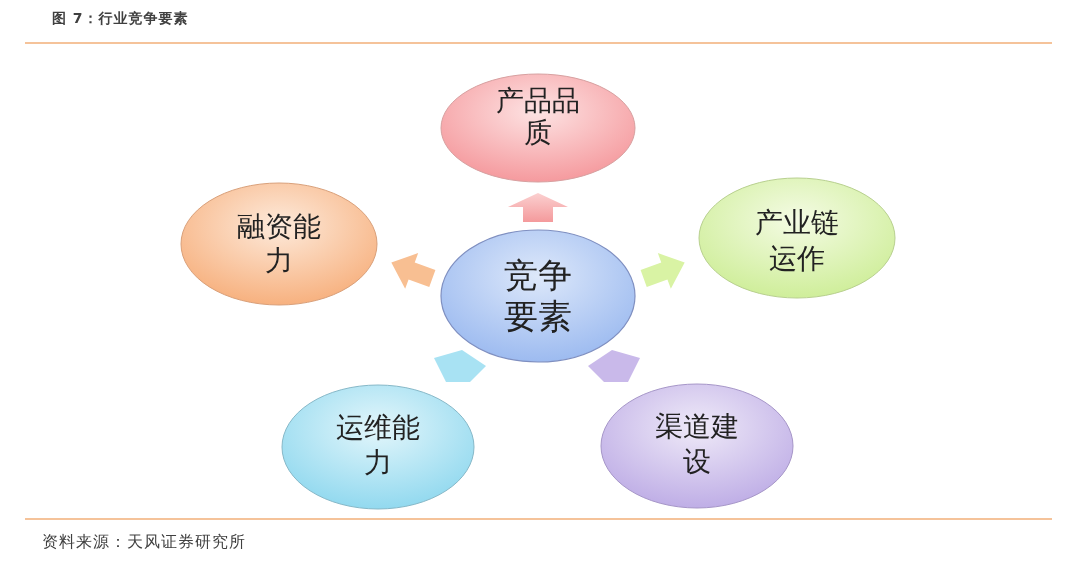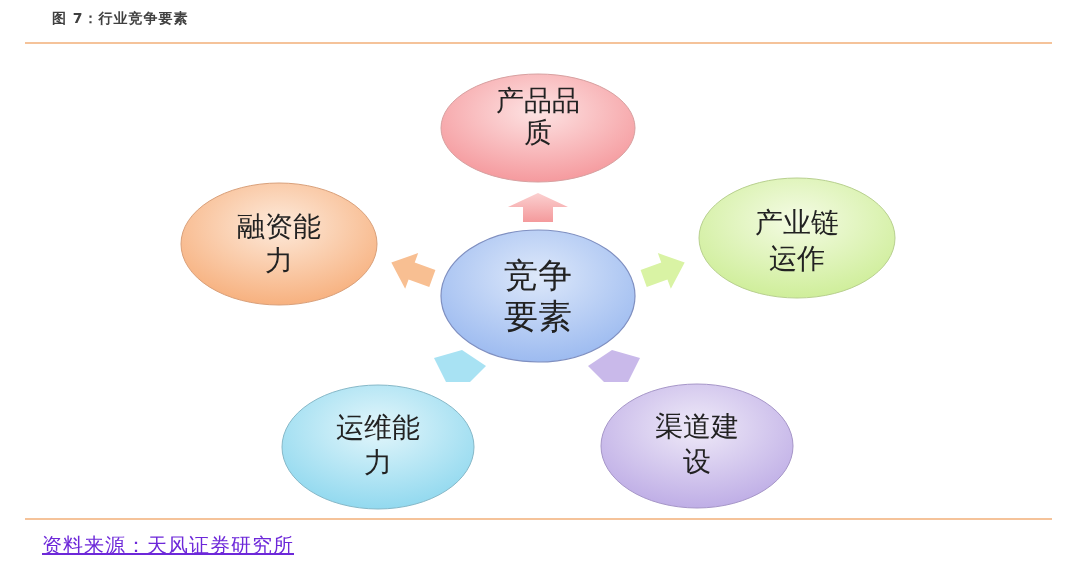--- a/index.html
+++ b/index.html
@@ -1,19 +1,19 @@
 <!DOCTYPE html>
 <html><head>
 <meta charset="utf-8">
 <style>
   html, body { margin:0; padding:0; background:#ffffff; }
   body { width:1080px; height:565px; position:relative; overflow:hidden; font-family:"DejaVu Sans", sans-serif; }
   .title { position:absolute; left:42px; top:10px; font-size:14px; font-weight:bold; color:#404040; letter-spacing:1px;margin-left:10px; }
   .rule { position:absolute; left:25px; width:1027px; height:2px; background:#f5c39a; }
-  .source { position:absolute; left:42px; top:532px; font-size:20px; color:#6d28d9; letter-spacing:1px;text-decoration:underline; }
+  .source { position:absolute; left:42px; top:532px; font-size:16px; color:#404040; letter-spacing:1px; }
   svg { position:absolute; left:0; top:0; }
   .lbl { font-family:"DejaVu Serif", serif; fill:#222; text-anchor:middle; }
 </style>
 </head>
 <body>
 
 <div class="title">图 7：行业竞争要素</div>
 <div class="rule" style="top:42px"></div>
 
 <svg width="1080" height="565">

